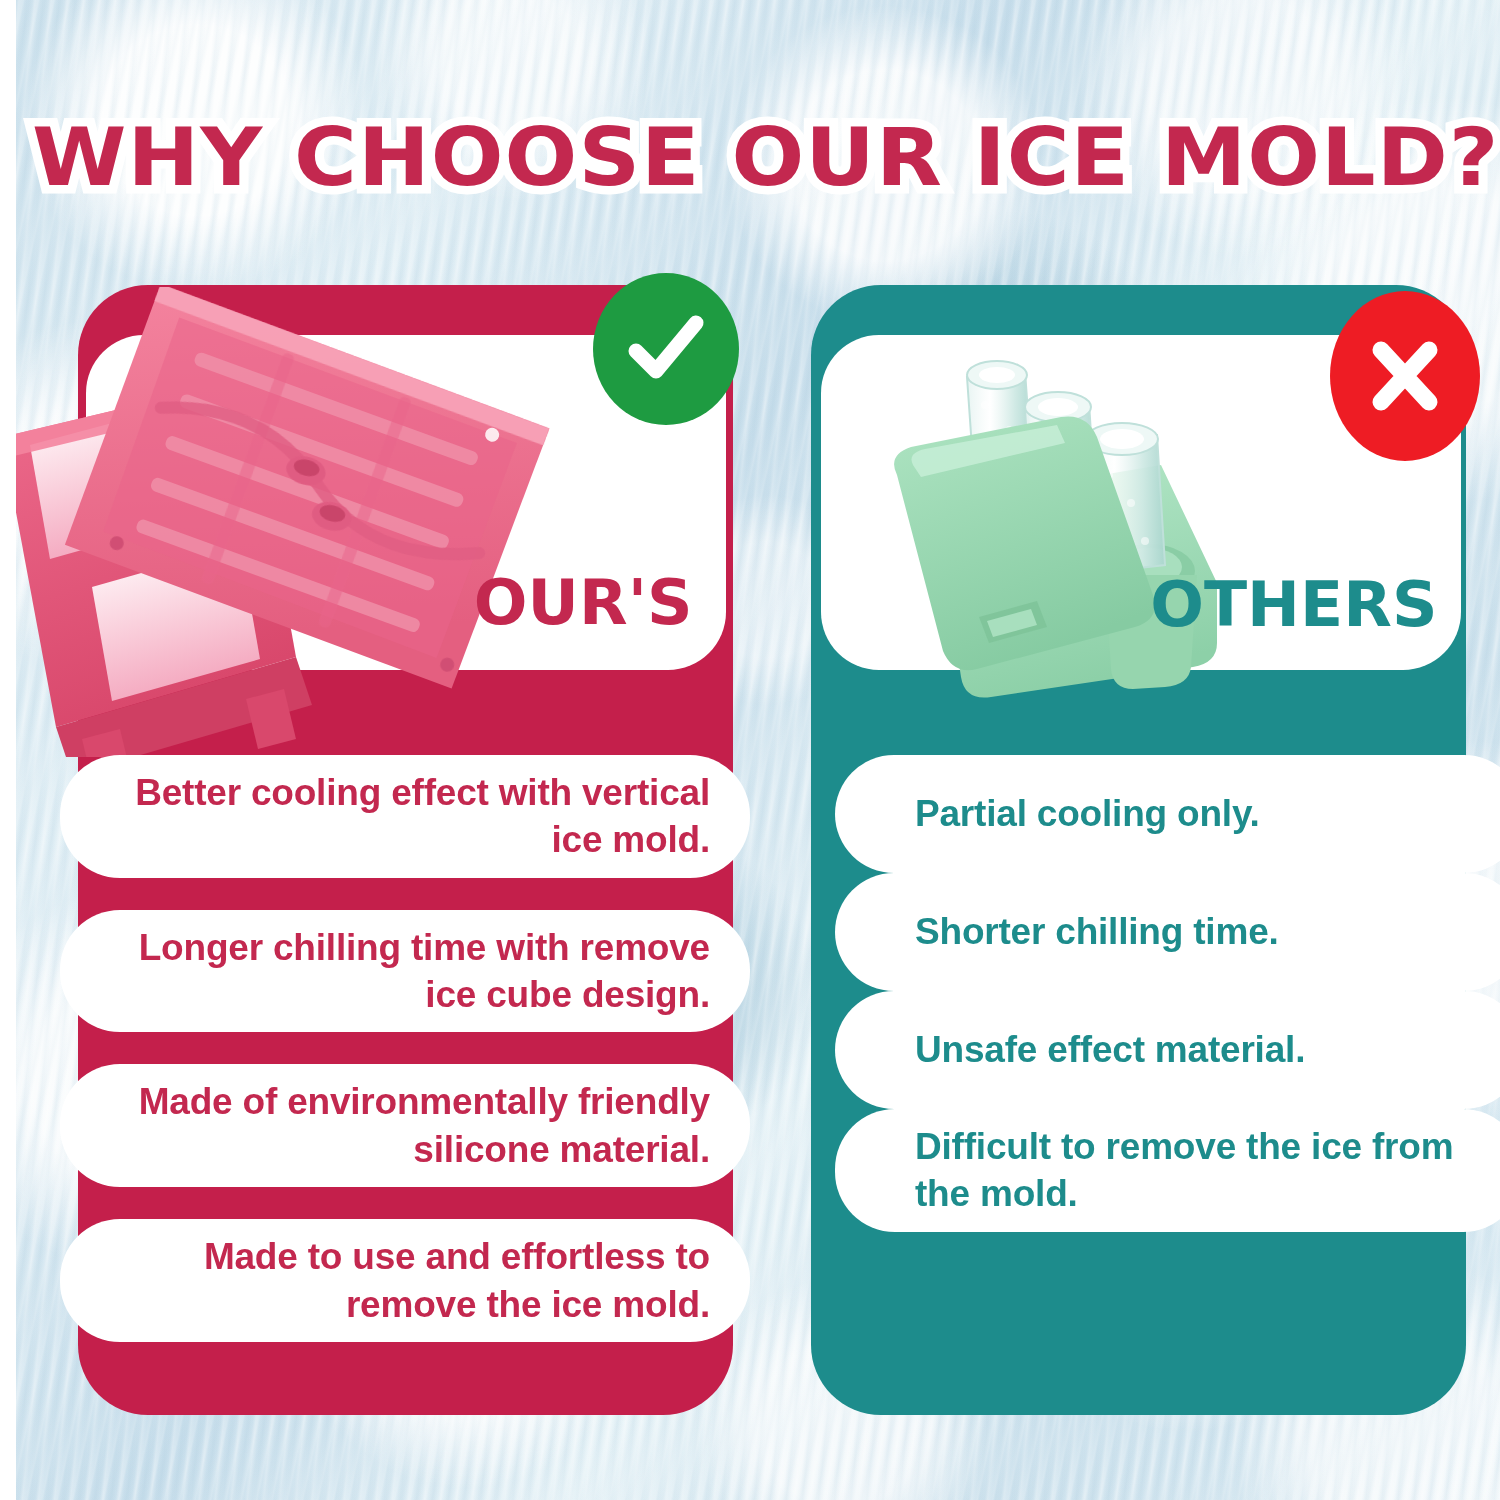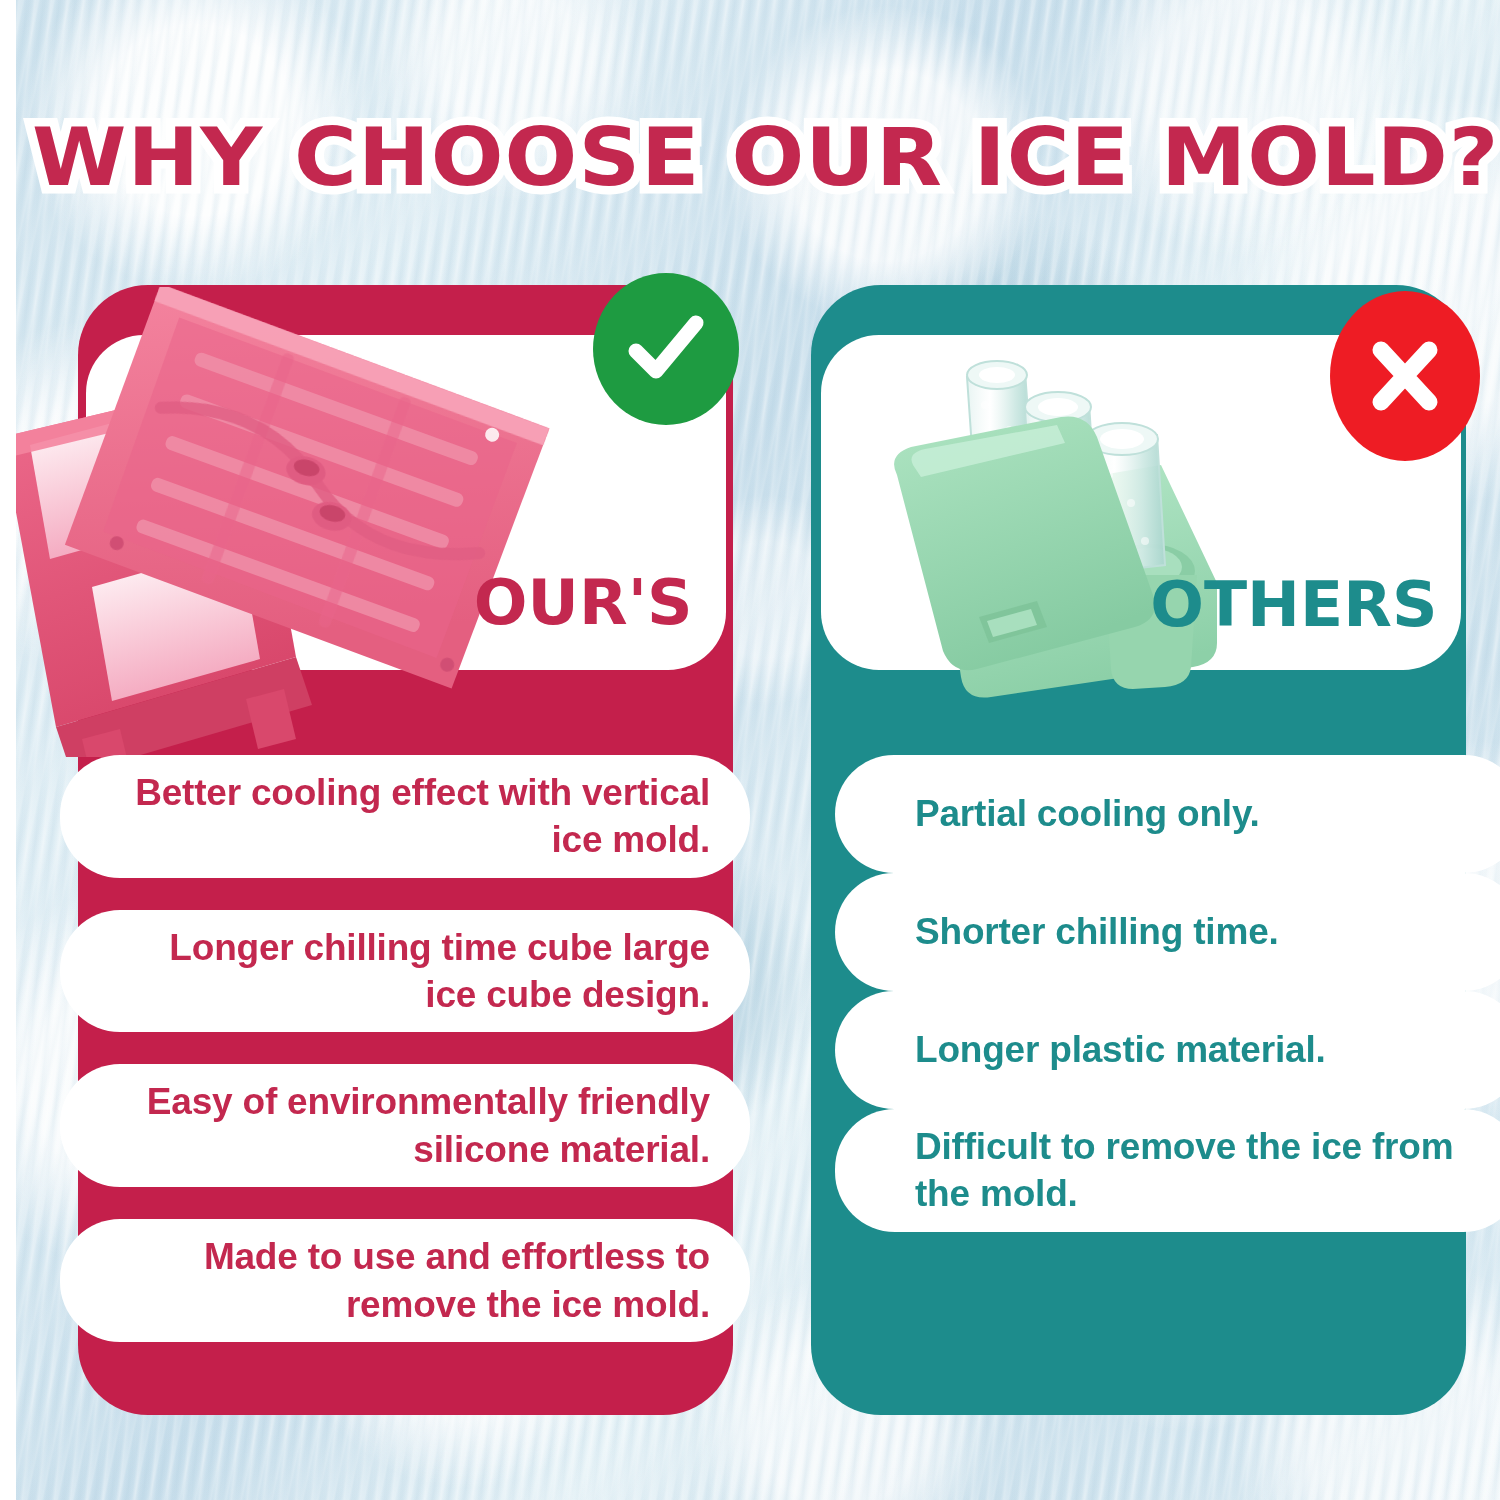--- a/index.html
+++ b/index.html
@@ -266,24 +266,24 @@
       <svg width="92" height="92" viewBox="0 0 92 92">
         <path d="M16 48 L36 68 L76 20" stroke="#ffffff" stroke-width="15" fill="none" stroke-linecap="round" stroke-linejoin="round"></path>
       </svg>
     </div>
 
     <div class="pills pills-left">
       <div class="pill pill-left">
         <span class="pill-text">Better cooling effect with vertical ice mold.</span>
       </div>
       <div class="pill pill-left">
-        <span class="pill-text">Longer chilling time cube large ice cube design.</span>
+        <span class="pill-text">Longer chilling time with remove ice cube design.</span>
       </div>
       <div class="pill pill-left">
-        <span class="pill-text">Easy of environmentally friendly silicone material.</span>
+        <span class="pill-text">Made of environmentally friendly silicone material.</span>
       </div>
       <div class="pill pill-left">
         <span class="pill-text">Made to use and effortless to remove the ice mold.</span>
       </div>
     </div>
   </div>
 
   <div class="panel panel-right">
 
     <div class="prod-card prod-card-right">
@@ -374,21 +374,21 @@
     </div>
 
     <div class="pills pills-right">
       <div class="pill pill-right">
         <span class="pill-text">Partial cooling only.</span>
       </div>
       <div class="pill pill-right">
         <span class="pill-text">Shorter chilling time.</span>
       </div>
       <div class="pill pill-right">
-        <span class="pill-text">Longer plastic material.</span>
+        <span class="pill-text">Unsafe effect material.</span>
       </div>
       <div class="pill pill-right">
         <span class="pill-text">Difficult to remove the ice from the mold.</span>
       </div>
     </div>
   </div>
 
 </div>
 
 </body></html>

